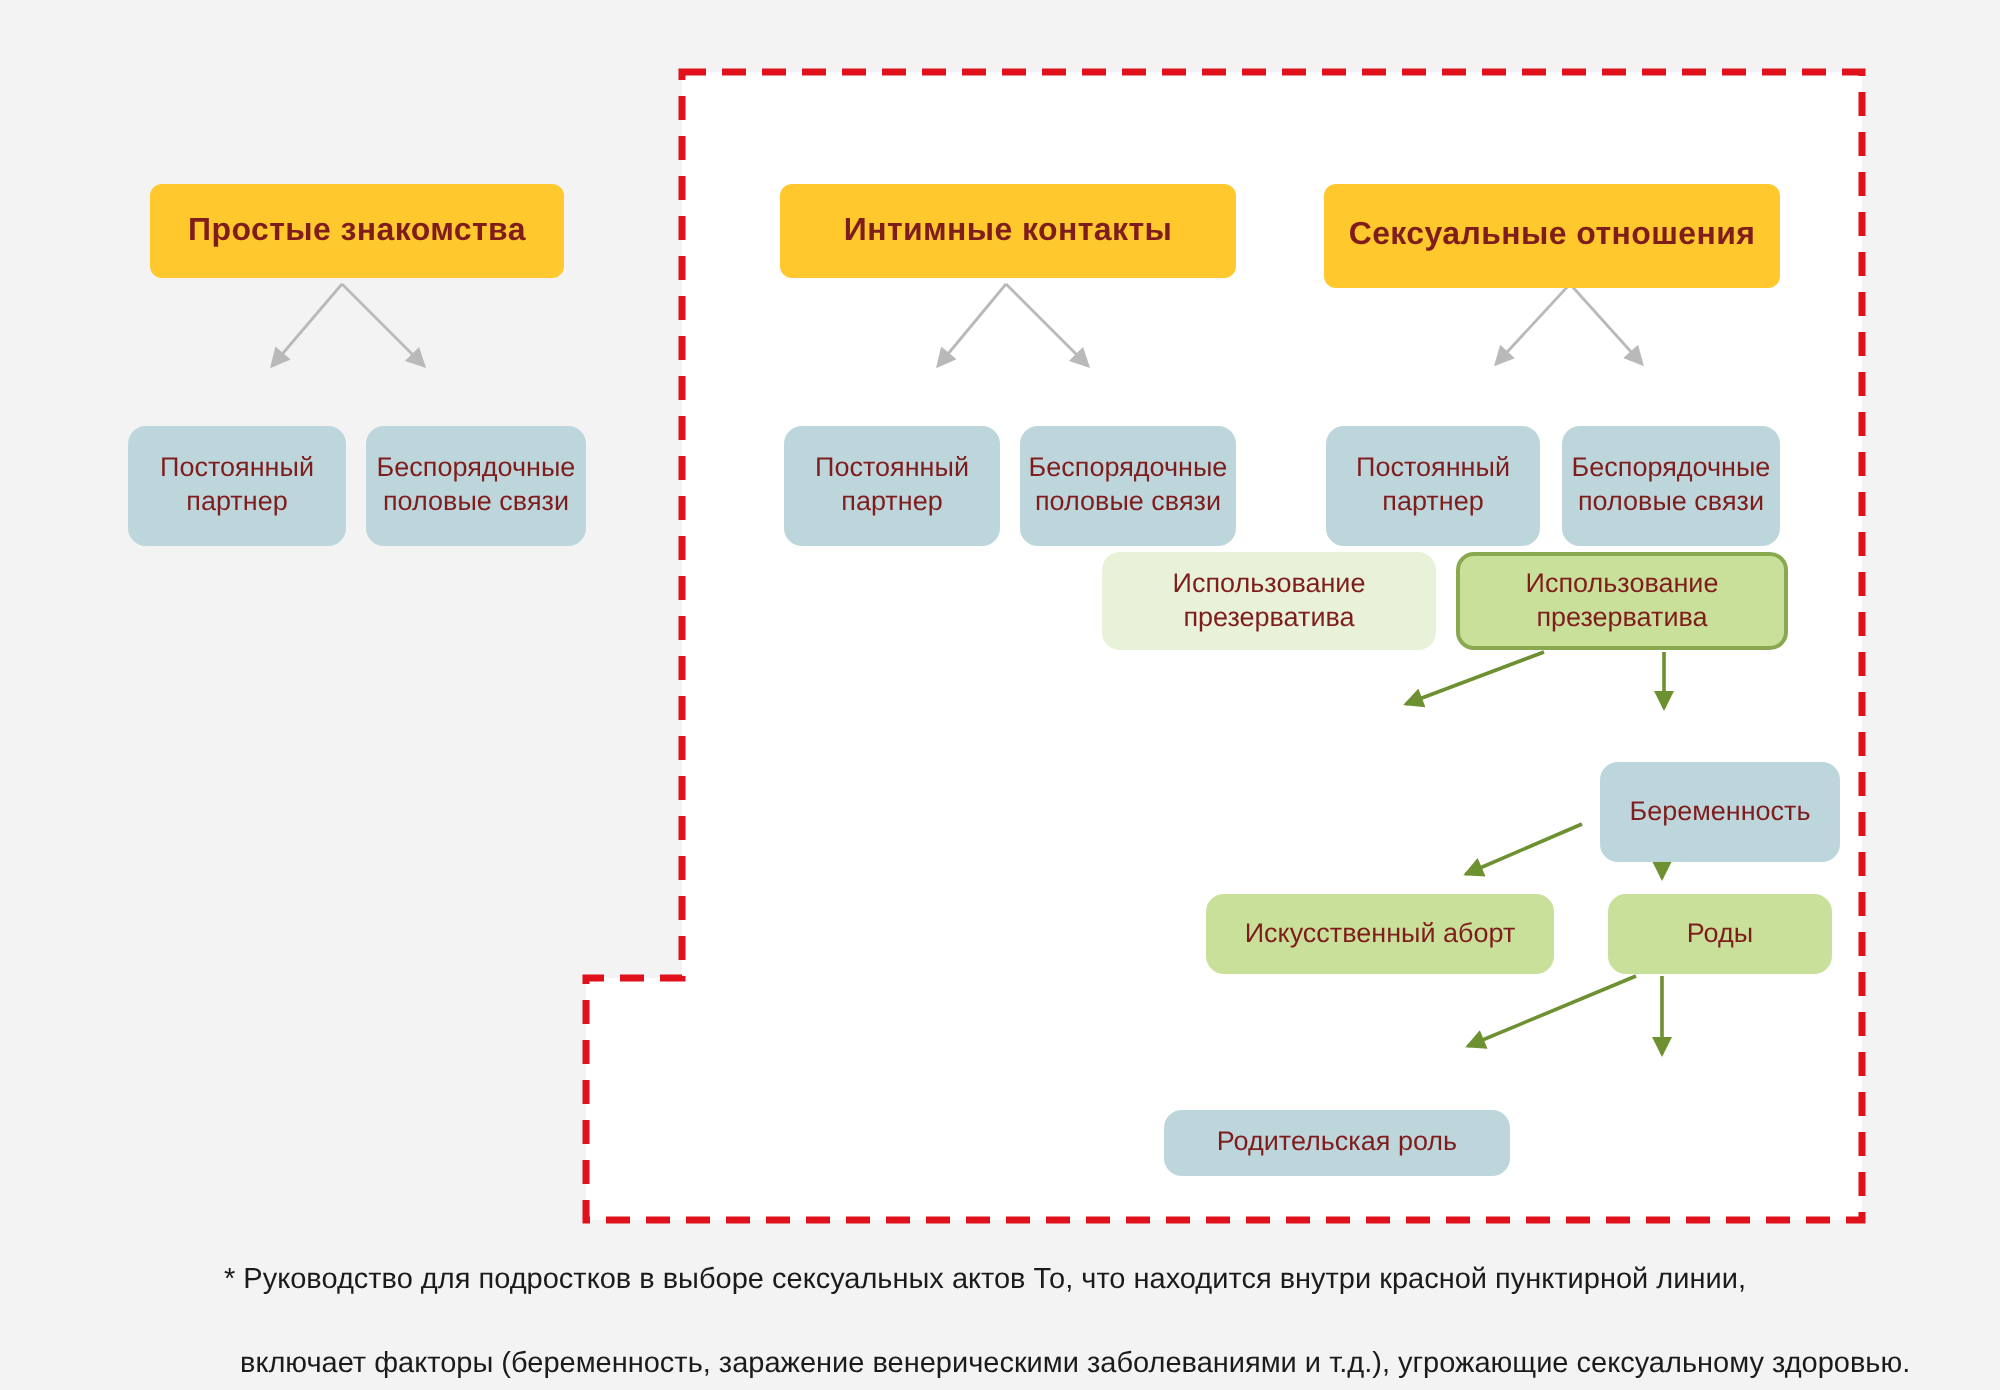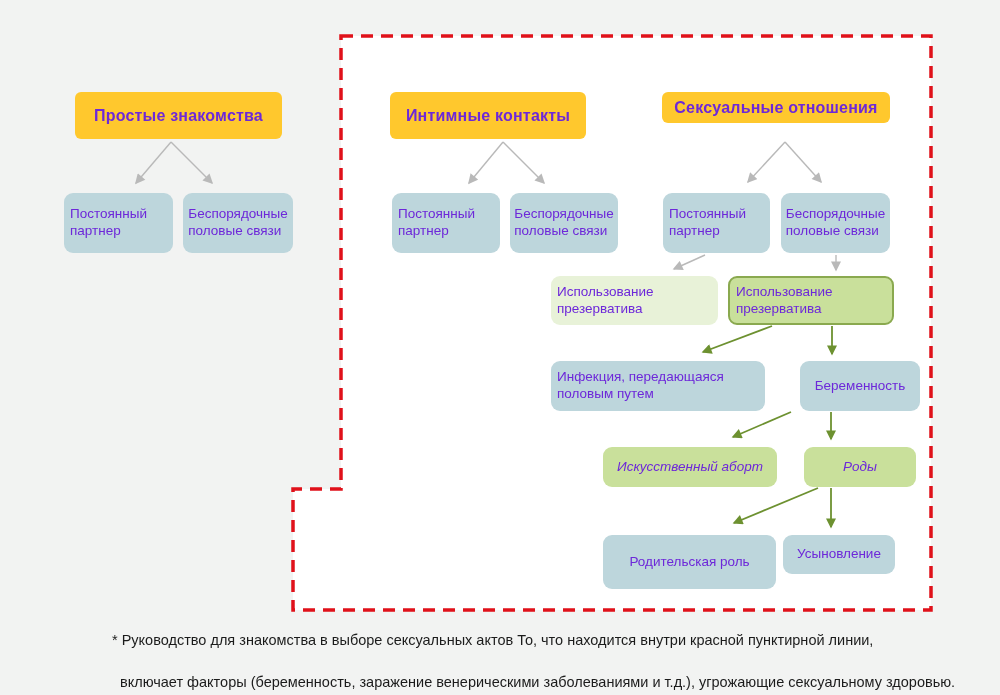--- a/index.html
+++ b/index.html
@@ -9,38 +9,38 @@
     font-family:"Liberation Sans", sans-serif;
     color:#1d1d1d;
     position:relative;
     overflow:hidden;
   }
   #stage{position:absolute;left:0;top:0;width:1000px;height:695px;}
   #wires{position:absolute;left:0;top:0;width:1000px;height:695px;}
   .node{
     position:absolute;
     display:flex;align-items:center;justify-content:center;
-    text-align:left;
+    text-align:center;
     border-radius:9px;
     line-height:1.25;
     font-size:13.5px;
-    color:#6d28d9;
+    color:#7f1d1d;
     box-sizing:border-box;
     padding:2px 6px;
   }
   .yellow{
     background:#ffc82d;
     border-radius:6px;
     font-size:16px;
     font-weight:600;
     letter-spacing:.2px;
   }
-  .blue{background:#bdd6dc;}
+  .blue{background:#bdd6dc;margin-top:20px;}
   .palegreen{background:#e8f2d8;}
-  .green{background:#c9e09b;font-style:italic;}
+  .green{background:#c9e09b;}
   .greenbordered{background:#c9e09b;border:2px solid #8aa94f;}
   .footnote{
     position:absolute;
     font-size:14.5px;
     color:#1b1b1b;
     white-space:nowrap;
   }
 </style>
 </head>
 <body>
@@ -73,36 +73,34 @@
     <line x1="791" y1="412" x2="733" y2="437" stroke="#6d9130" stroke-width="1.8" marker-end="url(#mgreen)"></line>
     <line x1="831" y1="412" x2="831" y2="439" stroke="#6d9130" stroke-width="1.8" marker-end="url(#mgreen)"></line>
     <line x1="818" y1="488" x2="734" y2="523" stroke="#6d9130" stroke-width="1.8" marker-end="url(#mgreen)"></line>
     <line x1="831" y1="488" x2="831" y2="527" stroke="#6d9130" stroke-width="1.8" marker-end="url(#mgreen)"></line>
   </svg>
 
   <div class="node yellow" style="left:75px;top:92px;width:207px;height:47px">Простые знакомства</div>
   <div class="node blue" style="left:64px;top:193px;width:109px;height:60px">Постоянный партнер</div>
   <div class="node blue" style="left:183px;top:193px;width:110px;height:60px">Беспорядочные половые связи</div>
 
-  <div class="node yellow" style="left:390px;top:92px;width:196px;height:47px">Интимные контакты</div>
+  <div class="node yellow" style="left:390px;top:92px;width:228px;height:47px">Интимные контакты</div>
   <div class="node blue" style="left:392px;top:193px;width:108px;height:60px">Постоянный партнер</div>
   <div class="node blue" style="left:510px;top:193px;width:108px;height:60px">Беспорядочные половые связи</div>
 
-  <div class="node yellow" style="left:662px;top:92px;width:228px;height:31px">Сексуальные отношения</div>
+  <div class="node yellow" style="left:662px;top:92px;width:228px;height:52px">Сексуальные отношения</div>
   <div class="node blue" style="left:663px;top:193px;width:107px;height:60px">Постоянный партнер</div>
   <div class="node blue" style="left:781px;top:193px;width:109px;height:60px">Беспорядочные половые связи</div>
 
   <div class="node palegreen" style="left:551px;top:276px;width:167px;height:49px">Использование презерватива</div>
   <div class="node greenbordered" style="left:728px;top:276px;width:166px;height:49px">Использование презерватива</div>
 
-  <div class="node blue" style="left:551px;top:361px;width:214px;height:50px">Инфекция, передающаяся половым путем</div>
   <div class="node blue" style="left:800px;top:361px;width:120px;height:50px">Беременность</div>
 
   <div class="node green" style="left:603px;top:447px;width:174px;height:40px">Искусственный аборт</div>
   <div class="node green" style="left:804px;top:447px;width:112px;height:40px">Роды</div>
 
-  <div class="node blue" style="left:603px;top:535px;width:173px;height:54px">Родительская роль</div>
-  <div class="node blue" style="left:783px;top:535px;width:112px;height:39px">Усыновление</div>
+  <div class="node blue" style="left:582px;top:535px;width:173px;height:33px">Родительская роль</div>
 
-  <div class="footnote" style="left:112px;top:632px">* Руководство для знакомства в выборе сексуальных актов То, что находится внутри красной пунктирной линии,</div>
+  <div class="footnote" style="left:112px;top:632px">* Руководство для подростков в выборе сексуальных актов То, что находится внутри красной пунктирной линии,</div>
   <div class="footnote" style="left:120px;top:674px">включает факторы (беременность, заражение венерическими заболеваниями и т.д.), угрожающие сексуальному здоровью.</div>
 
 </div>
 
 </body></html>

